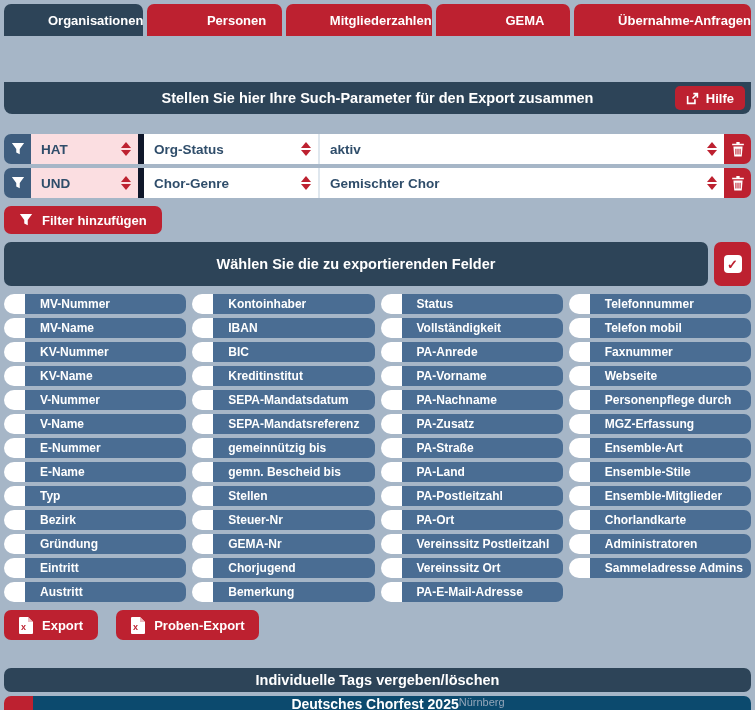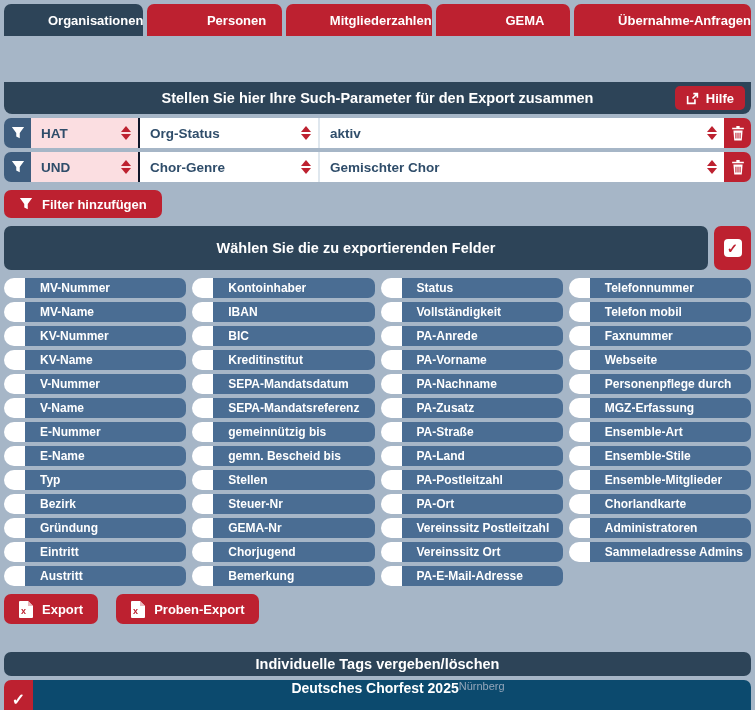--- a/index.html
+++ b/index.html
@@ -31,33 +31,33 @@
     position: absolute; right: 6px; top: 4px; height: 24px;
     display: inline-flex; align-items: center; gap: 7px;
     background: #bd2130; color: #fff; font-weight: 700; font-size: 13px;
     border: none; border-radius: 5px; padding: 0 11px; cursor: pointer;
   }
 
   
   .filter-row {
     display: flex; height: 30px; border-radius: 7px; overflow: hidden;
   }
-  .filter-row.first { margin-top: 4px; }
+  .filter-row.first { margin-top: 20px; }
   .filter-row + .filter-row { margin-top: 4px; }
   .funnel-block {
     width: 27px; background: #3e5d7e; flex: none;
     display: flex; align-items: center; justify-content: center;
   }
   .sel {
     background: #fff; display: flex; align-items: center; gap: 6px;
     justify-content: space-between; padding: 0 7px 0 10px;
     font-size: 13.5px; font-weight: 700; color: #2f4d6a; cursor: pointer;
   }
   .sel.connector { width: 107px; background: #fbdee1; }
-  .sel.field { width: 180px; border-left: 2px solid #0f172a; }
+  .sel.field { width: 180px; border-left: 6px solid #0f172a; }
   .sel.value { flex: 1; border-left: 2px solid #dfe7ee; }
   .updown { display: flex; flex-direction: column; gap: 2px; flex: none; }
   .tri-up { width: 0; height: 0; border-left: 5px solid transparent; border-right: 5px solid transparent; border-bottom: 6px solid #bd2130; }
   .tri-down { width: 0; height: 0; border-left: 5px solid transparent; border-right: 5px solid transparent; border-top: 6px solid #bd2130; }
   .trash-block {
     width: 27px; background: #bd2130; flex: none; cursor: pointer;
     display: flex; align-items: center; justify-content: center;
   }
 
   .red-btn {

